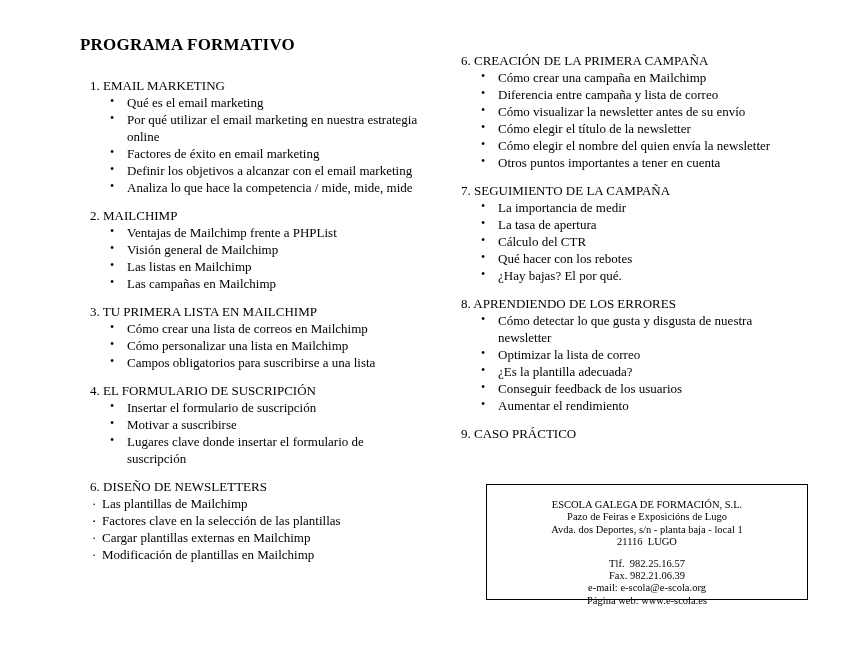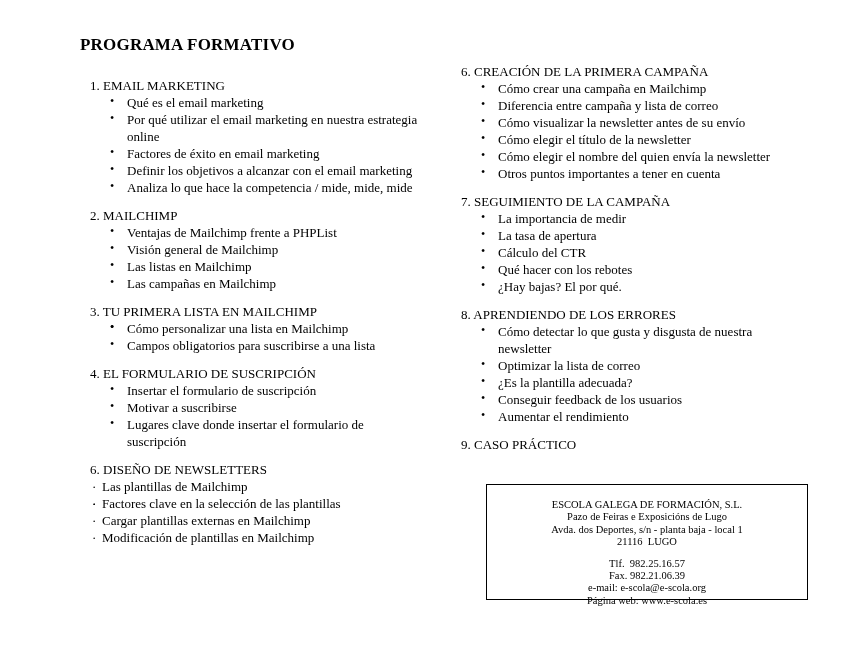--- a/index.html
+++ b/index.html
@@ -11,21 +11,21 @@
     color:#000000;
     overflow:hidden;
   }
   .doc-title{
     position:absolute;left:80px;top:36px;
     font-size:17px;font-weight:bold;letter-spacing:.2px;
     line-height:17px;
   }
   .col{position:absolute;font-size:13px;line-height:17px;}
   .col-left{left:90px;top:77px;width:330px;}
-  .col-right{left:461px;top:63px;width:342px;}
+  .col-right{left:461px;top:52px;width:342px;}
   .doc-section{margin-top:11px;}
   .doc-section:first-child{margin-top:0;}
   .sec-heading{font-size:13px;line-height:17px;}
   ul.items{list-style:none;margin:0;padding:0;}
   ul.items li{position:relative;}
   ul.disc li{padding-left:37px;}
   ul.disc .bullet{position:absolute;left:20px;top:-1px;font-size:12px;}
   ul.middot li{padding-left:12px;}
   ul.middot .bullet{position:absolute;left:2px;top:0;font-size:13px;}
   .footer-box{
@@ -60,21 +60,21 @@
         <ul class="items disc">
           <li><span class="bullet">•</span><span class="itext">Ventajas de Mailchimp frente a PHPList</span></li>
           <li><span class="bullet">•</span><span class="itext">Visión general de Mailchimp</span></li>
           <li><span class="bullet">•</span><span class="itext">Las listas en Mailchimp</span></li>
           <li><span class="bullet">•</span><span class="itext">Las campañas en Mailchimp</span></li>
         </ul>
       </section>
       <section class="doc-section">
         <div class="sec-heading">3. TU PRIMERA LISTA EN MAILCHIMP</div>
         <ul class="items disc">
-          <li><span class="bullet">•</span></li>
+          <li><span class="bullet">•</span><span class="itext">Cómo crear una lista de correos en Mailchimp</span></li>
           <li><span class="bullet">•</span><span class="itext">Cómo personalizar una lista en Mailchimp</span></li>
           <li><span class="bullet">•</span><span class="itext">Campos obligatorios para suscribirse a una lista</span></li>
         </ul>
       </section>
       <section class="doc-section">
         <div class="sec-heading">4. EL FORMULARIO DE SUSCRIPCIÓN</div>
         <ul class="items disc">
           <li><span class="bullet">•</span><span class="itext">Insertar el formulario de suscripción</span></li>
           <li><span class="bullet">•</span><span class="itext">Motivar a suscribirse</span></li>
           <li><span class="bullet">•</span><span class="itext">Lugares clave donde insertar el formulario de suscripción</span></li>

